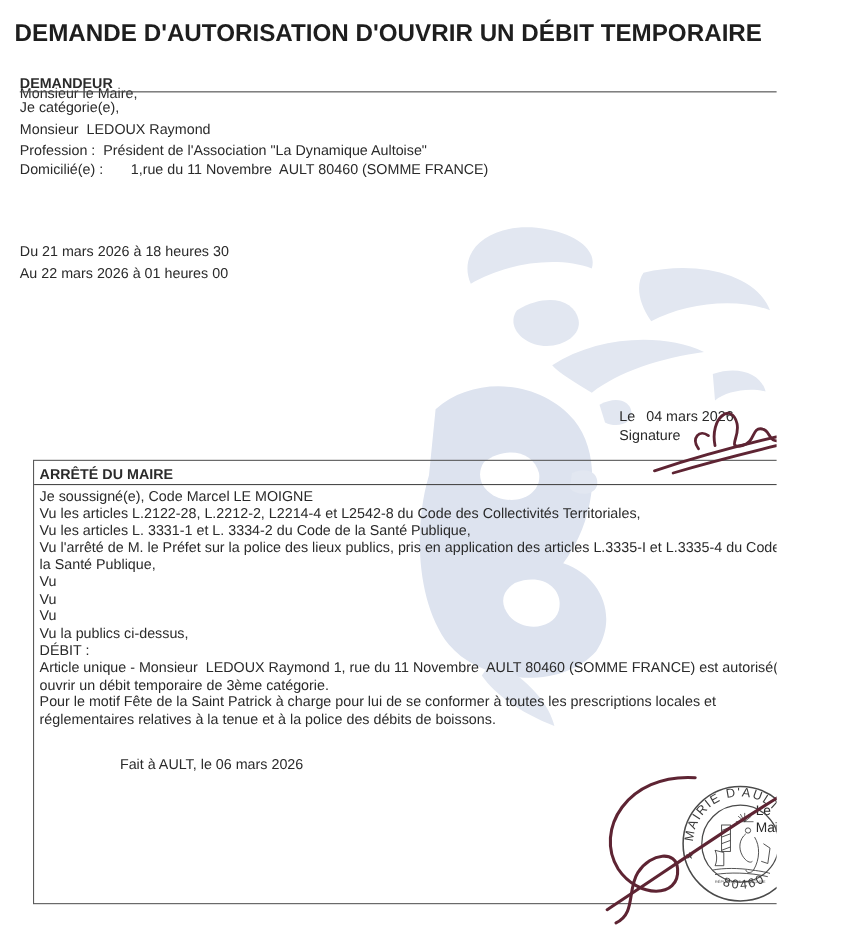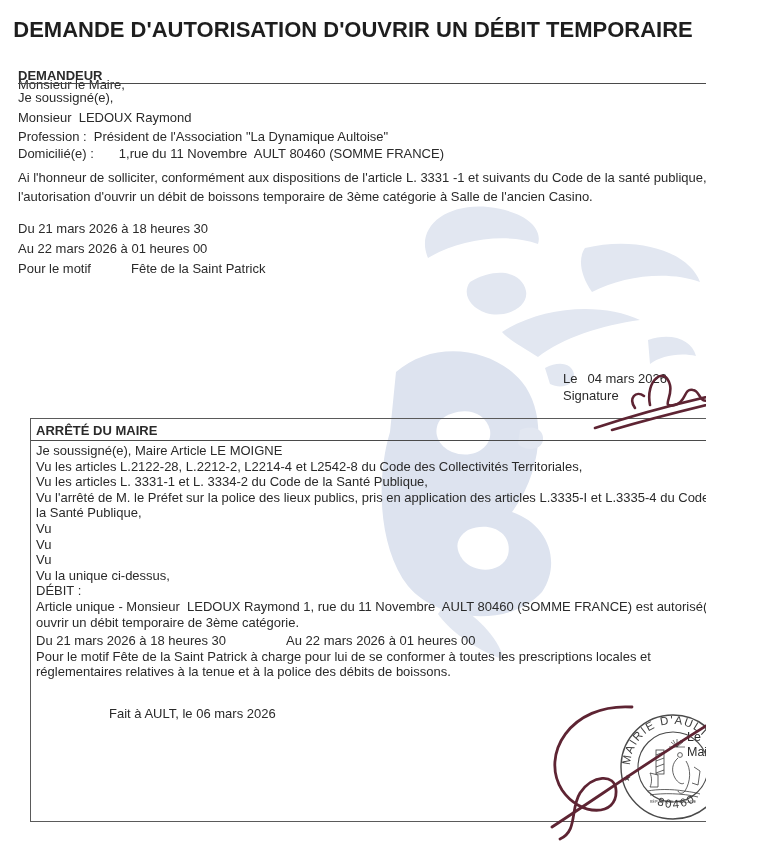--- a/index.html
+++ b/index.html
@@ -52,59 +52,56 @@
       <path d="M 520 430 C 534 424 544 430 543 440 C 542 450 526 452 518 444 Z"></path>
       <path d="M 448 600 C 475 614 498 636 504 660 C 478 650 452 634 438 614 Z"></path>
     </g>
   </svg>
 
   <div class="title">DEMANDE D'AUTORISATION D'OUVRIR UN DÉBIT TEMPORAIRE</div>
   <div class="t" style="left:18px;top:51px;margin-top:26px;">Monsieur le Maire,</div>
   <div class="t b" style="left:18px;top:68px;">DEMANDEUR</div>
   <div class="rule" style="left:18px;top:83px;width:710px;"></div>
 
-  <div class="t" style="left:18px;top:90px;">Je soussigné(e),</div>
+  <div class="t" style="left:18px;top:90px;">Je catégorie(e),</div>
   <div class="t" style="left:18px;top:110px;">Monsieur  LEDOUX Raymond</div>
   <div class="t" style="left:18px;top:129px;">Profession :  Président de l'Association "La Dynamique Aultoise"</div>
   <div class="t" style="left:18px;top:146px;"><span>Domicilié(e) :</span><span class="gap-inline" style="margin-left:25px;">1,rue du 11 Novembre  AULT 80460 (SOMME FRANCE)</span></div>
 
-  <div class="para" style="left:18px;top:169px;width:734px;">Ai l'honneur de solliciter, conformément aux dispositions de l'article L. 3331 -1 et suivants du Code de la santé publique, l'autorisation d'ouvrir un débit de boissons temporaire de 3ème catégorie à Salle de l'ancien Casino.</div>
 
   <div class="t" style="left:18px;top:221px;">Du 21 mars 2026 à 18 heures 30</div>
   <div class="t" style="left:18px;top:241px;">Au 22 mars 2026 à 01 heures 00</div>
-  <div class="t" style="left:18px;top:261px;"><span>Pour le motif</span><span class="gap-inline" style="margin-left:40px;">Fête de la Saint Patrick</span></div>
 
   <div class="t" style="left:563px;top:371px;"><span>Le</span><span class="gap-inline" style="margin-left:10px;">04 mars 2026</span></div>
   <div class="t" style="left:563px;top:388px;">Signature</div>
 
   <svg class="nosel" width="237" height="85" viewBox="0 0 237 85" style="left:540px;top:350px;z-index:3;">
     <g fill="none" stroke="#5e2433" stroke-width="2.6" stroke-linecap="round">
       <path d="M 95 58 C 88 48 96 40 104 46"></path>
       <path d="M 110 55 C 105 30 125 15 130 35 C 133 48 120 58 135 55 C 147 52 143 38 153 40 C 161 41 158 54 170 50 C 179 47 176 34 186 36 C 194 38 190 50 200 47 C 213 43 226 38 234 35"></path>
       <path d="M 224 29 L 238 34 L 226 43"></path>
       <path d="M 55 78 C 115 58 185 42 238 32"></path>
       <path d="M 72 80 C 130 63 195 48 240 38"></path>
     </g>
   </svg>
 
   <div class="arrete-box">
     <div class="arrete-header">ARRÊTÉ DU MAIRE</div>
     <div class="arrete-header-rule"></div>
     <div class="arrete-body">
-      <div class="arrete-line">Je soussigné(e), Maire Article LE MOIGNE</div>
+      <div class="arrete-line">Je soussigné(e), Code Marcel LE MOIGNE</div>
       <div class="arrete-line">Vu les articles L.2122-28, L.2212-2, L2214-4 et L2542-8 du Code des Collectivités Territoriales,</div>
       <div class="arrete-line">Vu les articles L. 3331-1 et L. 3334-2 du Code de la Santé Publique,</div>
       <div class="arrete-line">Vu l'arrêté de M. le Préfet sur la police des lieux publics, pris en application des articles L.3335-I et L.3335-4 du Code de la Santé Publique,</div>
       <div class="arrete-line">Vu</div>
       <div class="arrete-line">Vu</div>
       <div class="arrete-line">Vu</div>
-      <div class="arrete-line">Vu la unique ci-dessus,</div>
+      <div class="arrete-line">Vu la publics ci-dessus,</div>
       <div class="arrete-line">DÉBIT :</div>
       <div class="arrete-line">Article unique - Monsieur  LEDOUX Raymond 1, rue du 11 Novembre  AULT 80460 (SOMME FRANCE) est autorisé(e) à ouvrir un débit temporaire de 3ème catégorie.</div>
-      <div class="dates-row"><span>Du 21 mars 2026 à 18 heures 30</span><span class="to">Au 22 mars 2026 à 01 heures 00</span></div>
       <div class="motif-para">Pour le motif Fête de la Saint Patrick à charge pour lui de se conformer à toutes les prescriptions locales et réglementaires relatives à la tenue et à la police des débits de boissons.</div>
       <div class="fait">Fait à AULT, le 06 mars 2026</div>
     </div>
   </div>
 
   <div class="t" style="left:687px;top:730px;font-size:12.5px;z-index:1;">Le Maire</div>
 
   <svg class="nosel" width="122" height="122" viewBox="0 0 122 122" style="left:612px;top:705px;z-index:2;">
     <g stroke="#4a4a4a" fill="none">
       <circle cx="61" cy="62" r="52" stroke-width="1.4"></circle>

